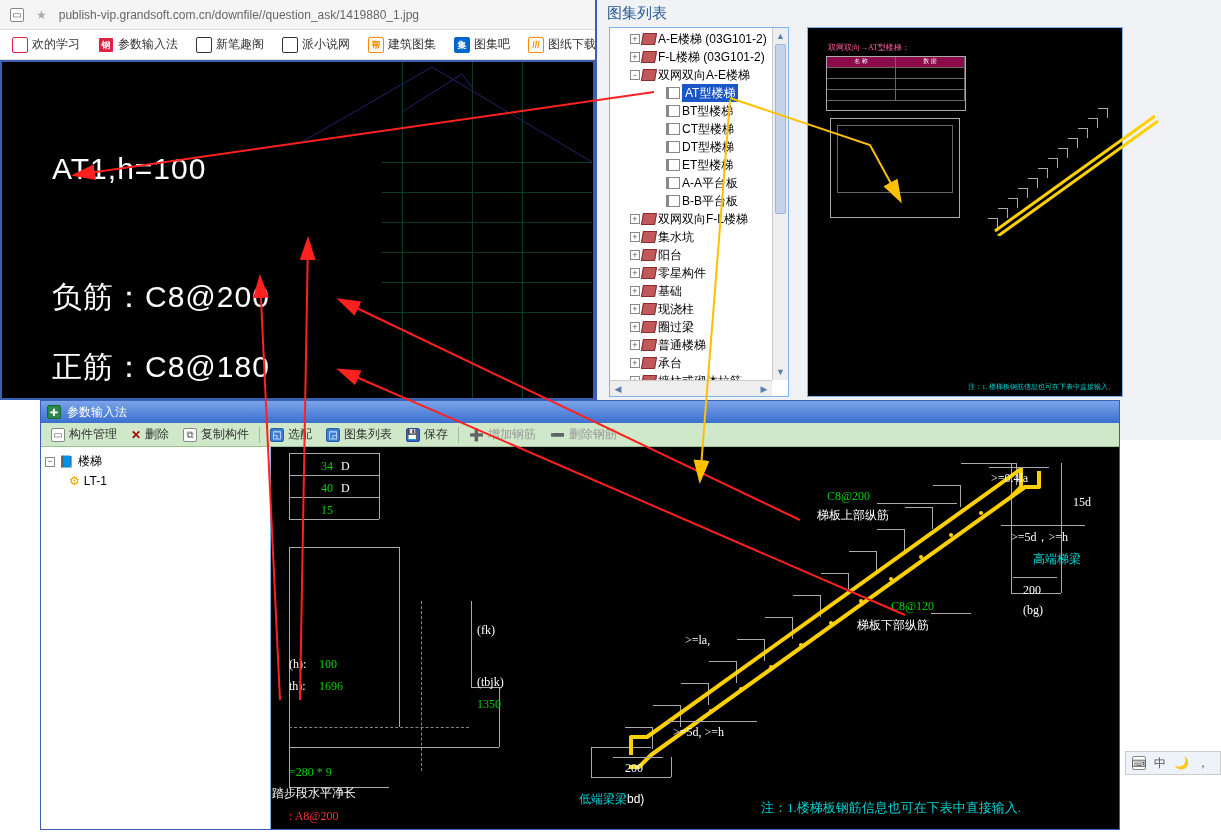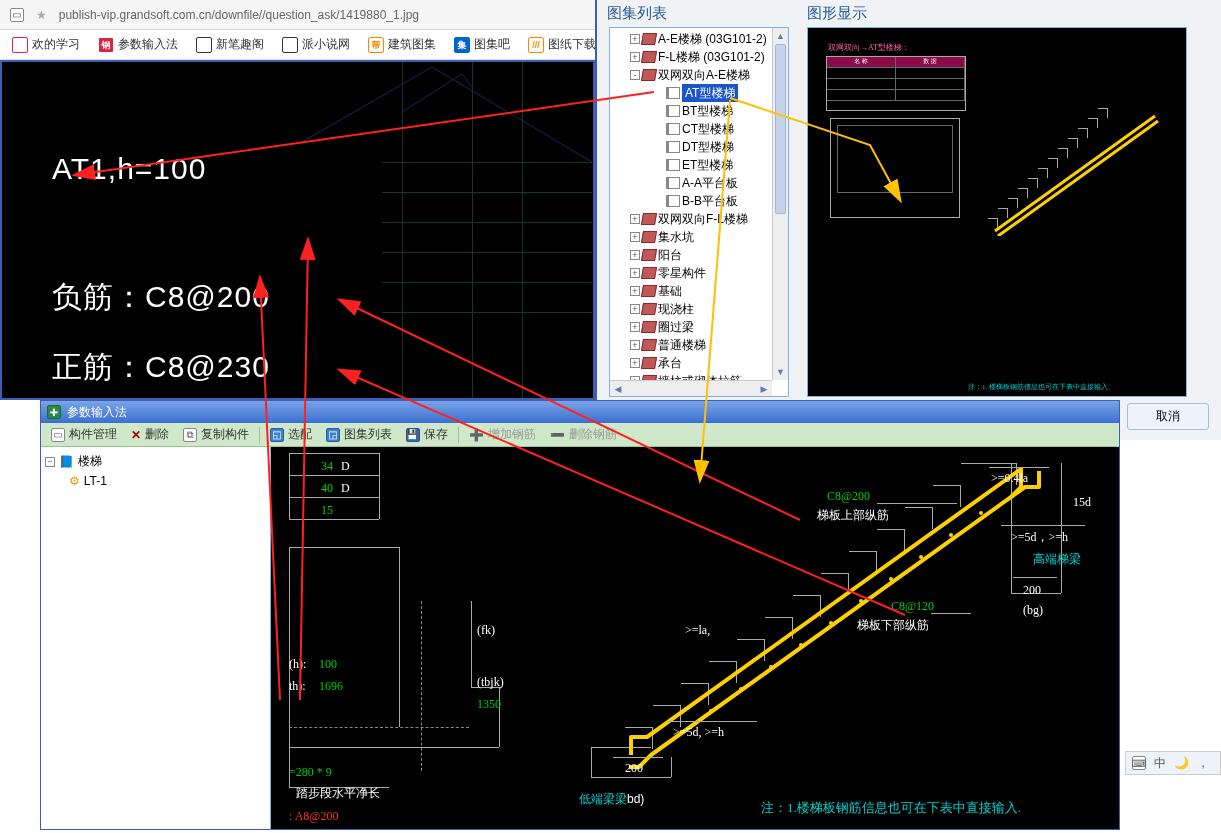--- a/index.html
+++ b/index.html
@@ -38,21 +38,21 @@
   .exp { width: 10px; height: 10px; border: 1px solid #888; display: inline-flex; align-items: center; justify-content: center; font-size: 9px; line-height: 1; color: #555; background: #fff; }
   .picn { width: 14px; height: 12px; display: inline-block; }
   .picn.book { background: #c05a5a; border: 1px solid #8a2a2a; transform: skewX(-10deg); }
   .picn.page { border: 1px solid #888; background: #fff; box-shadow: inset 2px 0 0 #888, inset 4px 0 0 #fff; }
   .scroll-v { position: absolute; right: 0; top: 0; bottom: 16px; width: 16px; background: #eee; border-left: 1px solid #ccc; }
   .scroll-v .thumb { position: absolute; top: 16px; left: 2px; right: 2px; height: 170px; background: #c5d3ea; border: 1px solid #9fb6de; border-radius: 2px; }
   .scroll-v .arr { position: absolute; left: 0; right: 0; height: 16px; display: flex; align-items: center; justify-content: center; font-size: 9px; color: #5a7fb5; }
   .scroll-h { position: absolute; left: 0; right: 16px; bottom: 0; height: 16px; background: #eee; border-top: 1px solid #ccc; }
   .scroll-h .arr-l, .scroll-h .arr-r { position:absolute; top:0; bottom:0; width:16px; display:flex; align-items:center; justify-content:center; font-size:9px; color:#5a7fb5;}
   .scroll-h .arr-l{left:0;} .scroll-h .arr-r{right:0;}
-  .thumbnail-panel { width: 380px; height: 370px; background: #000; border: 1px solid #7eb4ea; position: relative; }
+  .thumbnail-panel { width: 316px; height: 370px; background: #000; border: 1px solid #7eb4ea; position: relative; }
   .dlg-buttons { position: absolute; right: 12px; bottom: 10px; display: flex; gap: 10px; }
   .dlg-buttons button { padding: 4px 28px; font-size: 12px; background: #eef2f9; border: 1px solid #a6bde0; border-radius: 3px; }
 
   
   .mini-table { position: absolute; left: 18px; top: 28px; width: 140px; height: 55px; border: 1px solid #aaa; font-size: 6px; color: #0f0; }
   .mini-table .row { display:flex; height:11px; border-bottom:1px solid #666;}
   .mini-table .cell { flex:1; border-right:1px solid #666; color:#0f0; text-align:center; }
   .mini-table .cell.m { background:#8a0a4a; color:#fff;}
   .mini-plan { position:absolute; left:22px; top:90px; width:130px; height:100px; border:1px solid #aaa;}
   .mini-plan::before { content:""; position:absolute; left:6px; top:6px; right:6px; bottom:24px; border:1px solid #666;}
@@ -146,27 +146,26 @@
     <div class="cad-grid-line-v" style="left:90px"></div>
     <div class="cad-grid-line-v" style="left:140px"></div>
   </div>
 
   <svg style="position:absolute;left:300px;top:0;width:300px;height:120px">
     <path d="M0 80 L130 5 L290 100" stroke="#226" stroke-width="1" fill="none"></path>
     <path d="M100 50 L160 12 L170 25" stroke="#226" stroke-width="1" fill="none"></path>
   </svg>
   <div class="big-text" style="position:absolute;left:50px;top:90px">AT1,h=100</div>
   <div class="big-text" style="position:absolute;left:50px;top:215px">负筋：C8@200</div>
-  <div class="big-text" style="position:absolute;left:50px;top:285px">正筋：C8@230</div>
+  <div class="big-text" style="position:absolute;left:50px;top:285px">正筋：C8@180</div>
 </div>
 
 <div class="dialog">
   <div style="display:flex">
     <div style="flex:0 0 200px" class="dlg-panel-title">图集列表</div>
-    <div style="flex:1" class="dlg-panel-title">图形显示</div>
   </div>
   <div class="dlg-body">
     <div class="tree-panel">
       <div class="tree" id="dlg-tree">
           <div class="tree-row d1">
             <span class="exp">+</span>
             <span class="picn book"></span>
             <span class="lbl">A-E楼梯 (03G101-2)</span>
           </div>
           <div class="tree-row d1">
@@ -316,24 +315,20 @@
         <div class="mini-step" style="left:100px;top:10px"></div>
         <div class="mini-step" style="left:110px;top:0px"></div>
       </div>
       <svg class="mini-yellow-diag">
         <path d="M5 125 L165 10" stroke="#ffd000" stroke-width="3" fill="none"></path>
         <path d="M8 130 L168 15" stroke="#ffd000" stroke-width="3" fill="none"></path>
       </svg>
       <div class="glabel c-cyan" style="left:160px; bottom:4px; font-size:7px">注：1. 楼梯板钢筋信息也可在下表中直接输入、</div>
     </div>
   </div>
-  <div class="dlg-buttons">
-    <button>选择</button>
-    <button>取消</button>
-  </div>
 </div>
 
 <div class="param-win">
   <div class="param-title">
     <span class="tiny-icon" style="background:#2a8a4a;color:#fff;border-color:#186a2a">✚</span>
     <span>参数输入法</span>
   </div>
   <div class="param-toolbar">
     <span class="tbtn">
         <span class="tiny-icon">▭</span>
@@ -409,21 +404,21 @@
       <div class="wline" style="left:200px;top:154px; width:1px;  height:86px"></div>
 
       <div class="glabel c-white" style="left:18px; top:210px">(h):</div>
       <div class="glabel c-green" style="left:48px; top:210px">100</div>
       <div class="glabel c-white" style="left:18px; top:232px">th):</div>
       <div class="glabel c-green" style="left:48px; top:232px">1696</div>
       <div class="glabel c-white" style="left:206px; top:176px">(fk)</div>
       <div class="glabel c-white" style="left:206px; top:228px">(tbjk)</div>
       <div class="glabel c-green" style="left:206px; top:250px">1350</div>
       <div class="glabel c-green" style="left:18px;  top:318px">=280 * 9</div>
-      <div class="glabel c-white" style="left:25px;  top:338px">踏步段水平净长</div>
+      <div class="glabel c-white" style="left:1px;  top:338px">踏步段水平净长</div>
       <div class="glabel c-red" style="left:18px;  top:362px">: A8@200</div>
 
       <div>
         <div class="step" style="left:354px;top:280px"></div>
         <div class="step" style="left:382px;top:258px"></div>
         <div class="step" style="left:410px;top:236px"></div>
         <div class="step" style="left:438px;top:214px"></div>
         <div class="step" style="left:466px;top:192px"></div>
         <div class="step" style="left:494px;top:170px"></div>
         <div class="step" style="left:522px;top:148px"></div>
@@ -474,21 +469,21 @@
       <div class="glabel c-white" style="left:802px; top:48px">15d</div>
       <div class="glabel c-white" style="left:740px; top:82px">&gt;=5d，&gt;=h</div>
       <div class="glabel c-cyan" style="left:762px; top:104px">高端梯梁</div>
       <div class="glabel c-white" style="left:752px; top:136px">200</div>
       <div class="glabel c-white" style="left:752px; top:156px">(bg)</div>
 
       <div class="wline" style="left:742px;top:130px;width:44px;height:1px"></div>
       <div class="wline" style="left:730px;top:78px; width:84px;height:1px"></div>
       <div class="wline" style="left:718px;top:20px; width:60px;height:1px"></div>
 
-      <div class="glabel c-white" style="left:414px; top:176px">&gt;=la,</div>
+      <div class="glabel c-white" style="left:414px; top:186px">&gt;=la,</div>
 
       <div class="glabel c-white" style="left:402px; top:278px">&gt;=5d, &gt;=h</div>
       <div class="glabel c-white" style="left:354px; top:314px">200</div>
       <div class="glabel c-cyan" style="left:308px; top:344px"><span>低端梁梁</span><span class="c-white">bd)</span></div>
       <div class="wline" style="left:342px;top:310px;width:50px;height:1px"></div>
       <div class="wline" style="left:396px;top:274px;width:90px;height:1px"></div>
 
       <div class="glabel c-cyan" style="left:490px; top:352px; font-size:13px">注：1.楼梯板钢筋信息也可在下表中直接输入.</div>
     </div>
   </div>

